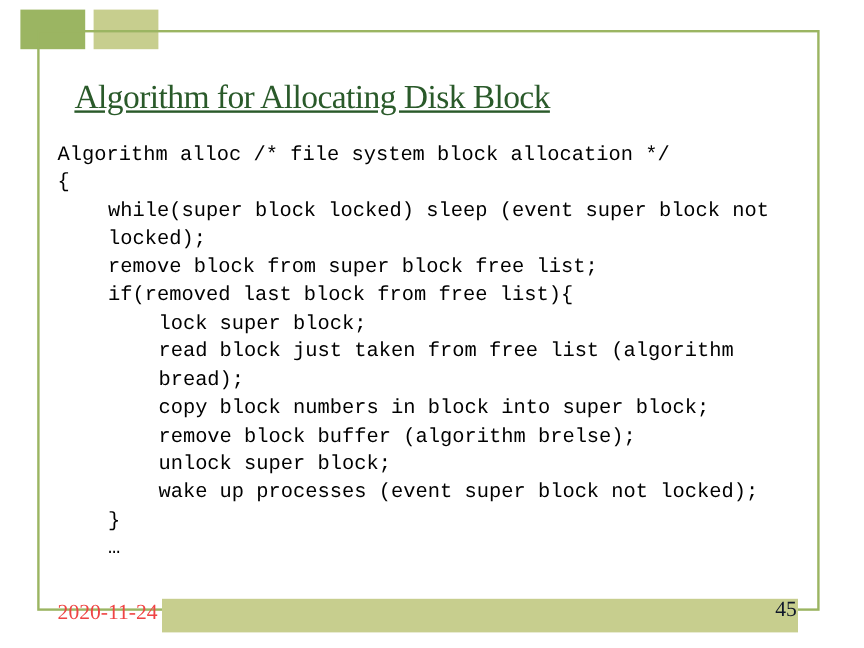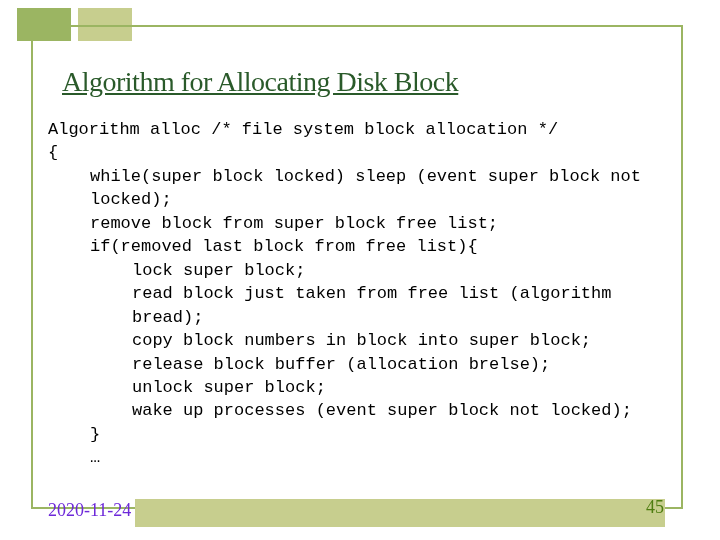--- a/index.html
+++ b/index.html
@@ -6,22 +6,22 @@
     body { width: 720px; height: 540px; background: #ffffff; font-family: Arial, sans-serif; position: relative; }
     .outer-frame { position: absolute; top: 25px; left: 31px; width: 652px; height: 484px; border: 2px solid #9bb562; }
     .corner-block-1 { position: absolute; top: 8px; left: 17px; width: 54px; height: 33px; background: #9bb562; }
     .corner-block-2 { position: absolute; top: 8px; left: 78px; width: 54px; height: 33px; background: #c7ce8e; }
     .title-underline-area { position: absolute; top: 66px; left: 62px; width: 607px; }
     .title { font-family: "Times New Roman", serif; font-size: 28px; color: #2a5a2a; text-decoration: underline; text-decoration-color: #2a5a2a; letter-spacing: -0.5px; }
     .content { position: absolute; top: 118px; left: 48px; width: 626px; }
     .code-line { font-family: Liberation Mono, monospace; font-size: 17px; color: #000; line-height: 1.38; }
     .indent-1 { padding-left: 42px; }
     .indent-2 { padding-left: 84px; }
-    .footer-date { position: absolute; bottom: 19px; left: 48px; font-family: "Times New Roman", serif; font-size: 18px; color: #6d28d9; }
-    .footer-num { position: absolute; bottom: 22px; right: 56px; font-family: "Times New Roman", serif; font-size: 18px; color: #4d7c0f; }
+    .footer-date { position: absolute; bottom: 19px; left: 48px; font-family: "Times New Roman", serif; font-size: 18px; color: #ef4444; }
+    .footer-num { position: absolute; bottom: 22px; right: 56px; font-family: "Times New Roman", serif; font-size: 18px; color: #0f172a; }
     .footer-bar { position: absolute; bottom: 13px; left: 135px; width: 530px; height: 28px; background: #c7ce8e; }
   </style>
 </head>
 <body>
 
 <div class="corner-block-1"></div>
 <div class="corner-block-2"></div>
 <div class="outer-frame"></div>
 
 <div class="title-underline-area">
@@ -30,21 +30,21 @@
 
 <div class="content">
   <div class="code-line">Algorithm alloc    /* file system block allocation */</div>
   <div class="code-line">{</div>
   <div class="code-line indent-1">while(super block locked) sleep (event super block not locked);</div>
   <div class="code-line indent-1">remove block from super block free list;</div>
   <div class="code-line indent-1">if(removed last block from free list){</div>
   <div class="code-line indent-2">lock super block;</div>
   <div class="code-line indent-2">read block just taken from free list (algorithm bread);</div>
   <div class="code-line indent-2">copy block numbers in block into super block;</div>
-  <div class="code-line indent-2">release block buffer (allocation brelse);</div>
+  <div class="code-line indent-2">remove block buffer (algorithm brelse);</div>
   <div class="code-line indent-2">unlock super block;</div>
   <div class="code-line indent-2">wake up processes (event super block not locked);</div>
   <div class="code-line indent-1">}</div>
   <div class="code-line indent-1">…</div>
 </div>
 
 <div class="footer-bar"></div>
 <div class="footer-date">2020-11-24</div>
 <div class="footer-num">45</div>
 

